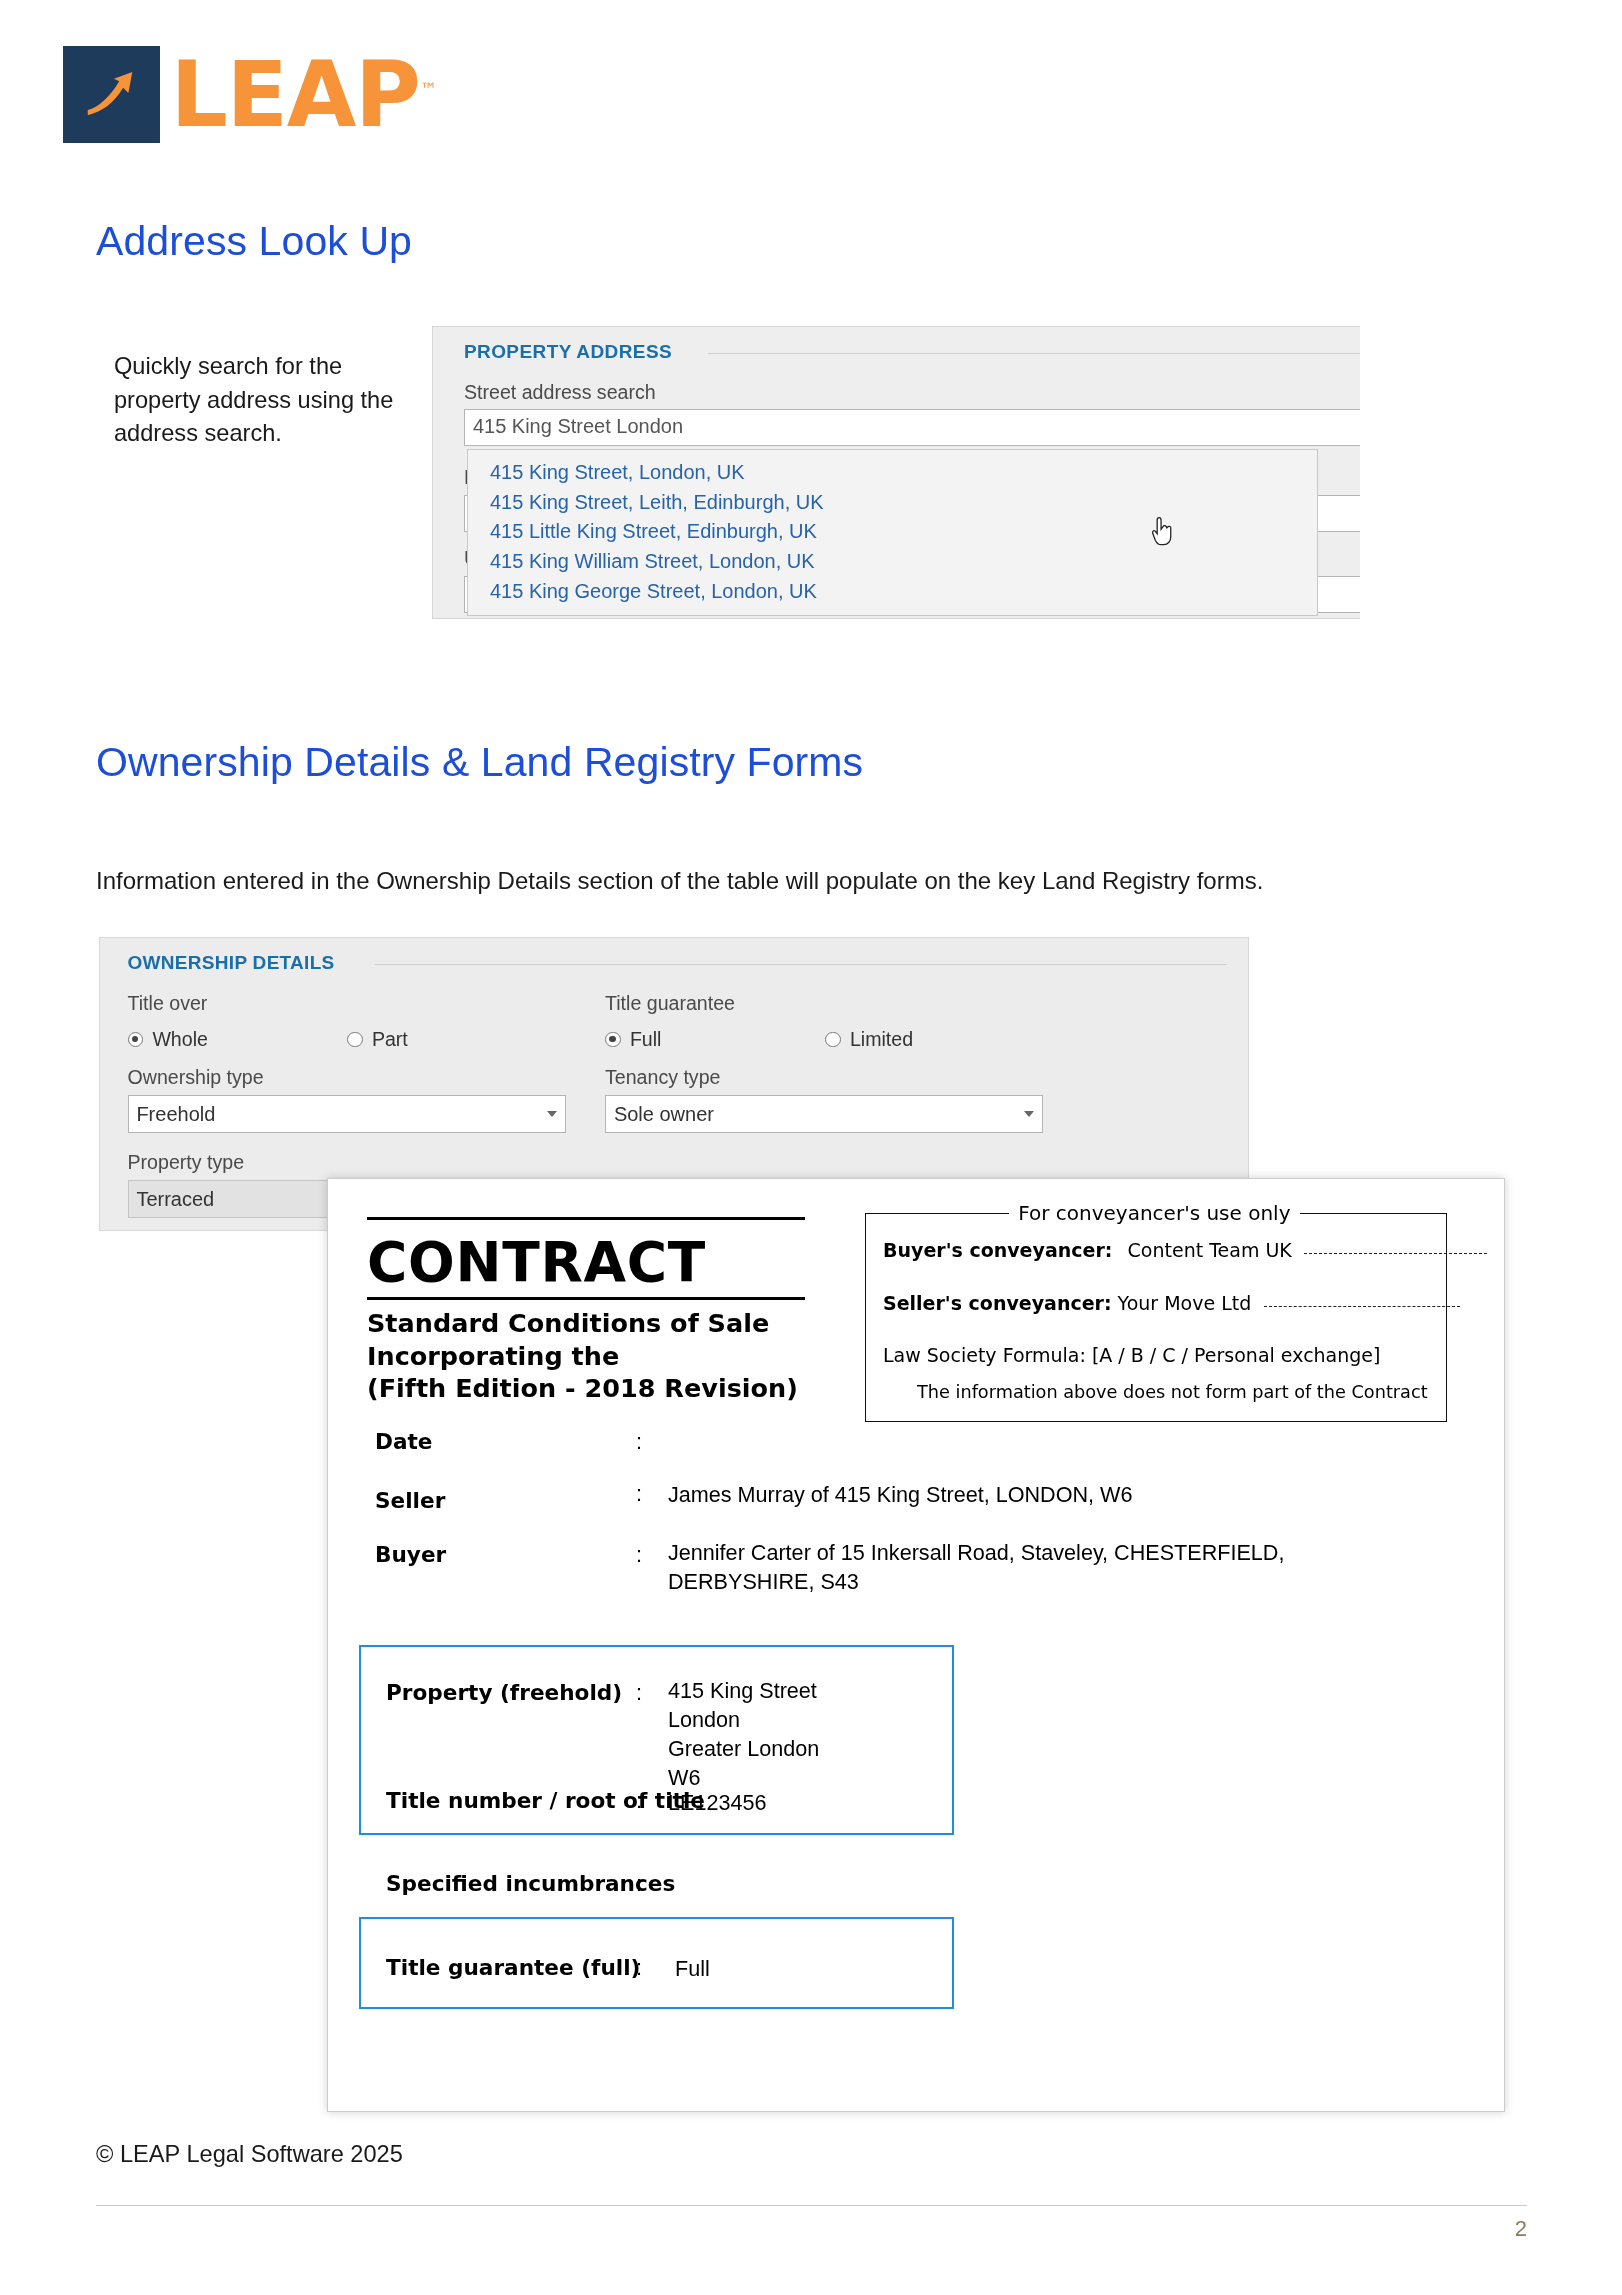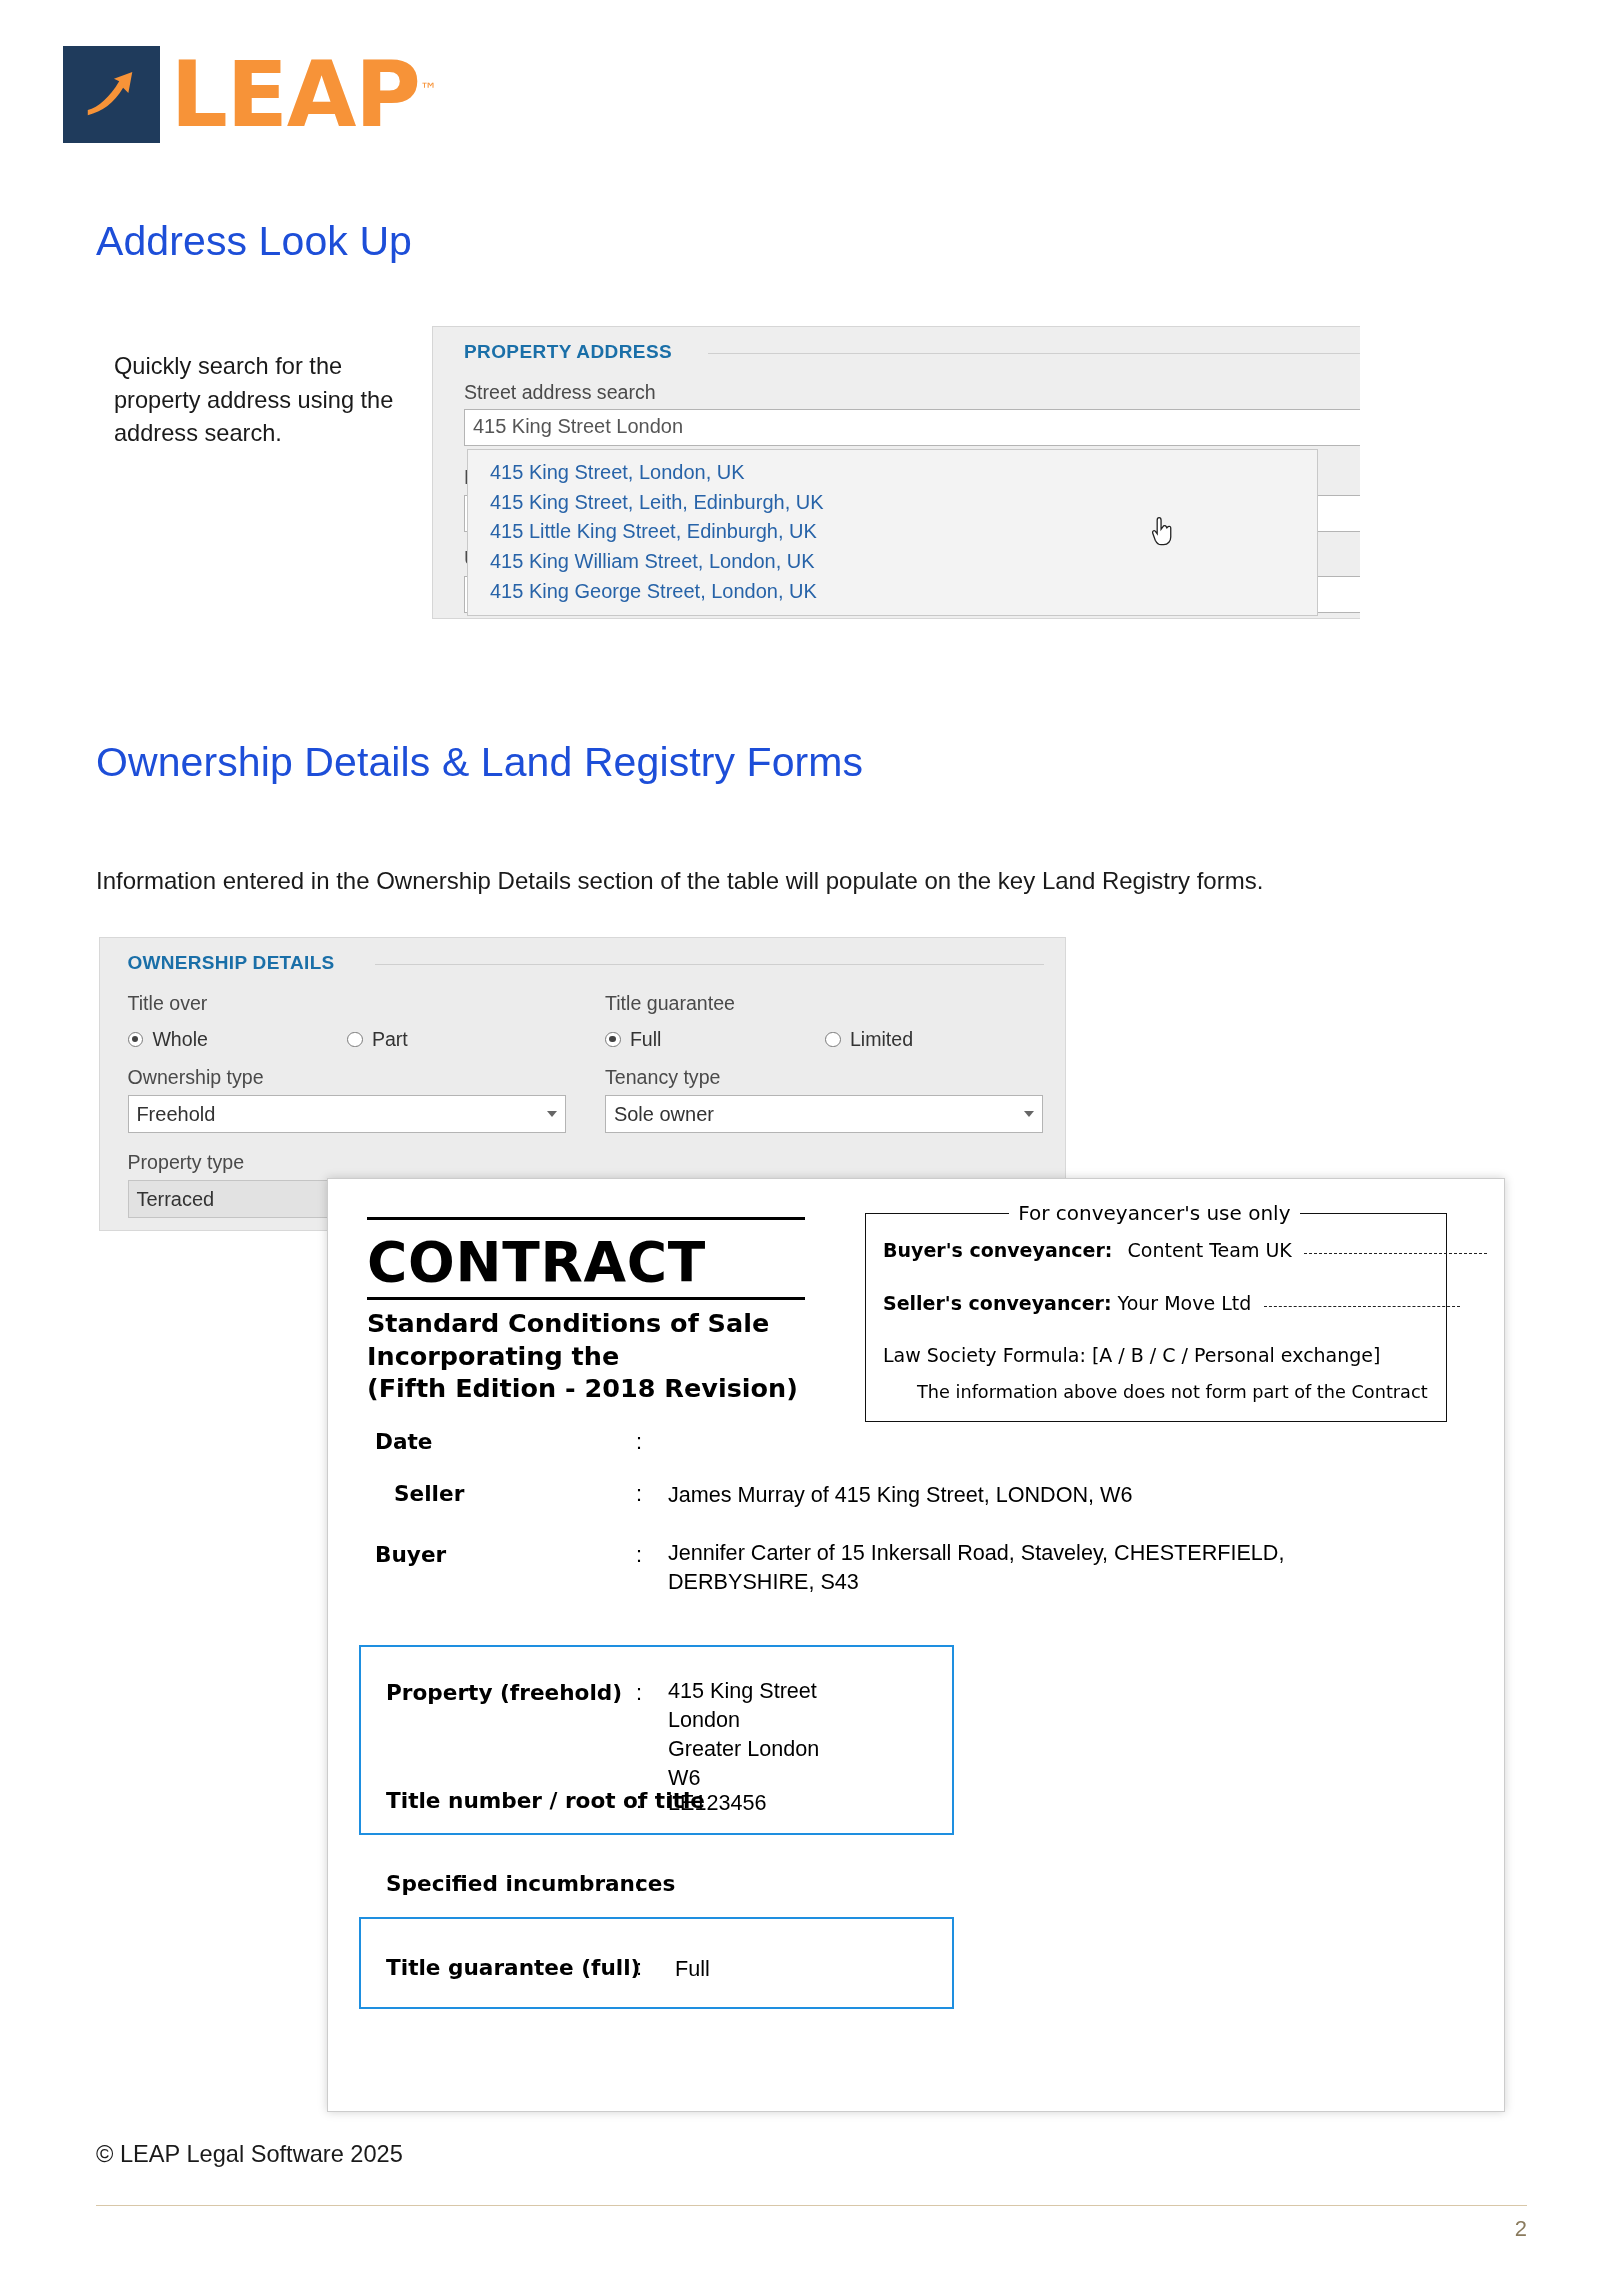--- a/index.html
+++ b/index.html
@@ -187,21 +187,21 @@
     top: 188px;
     width: 26px;
     height: 31px;
   }
 
   
   #shot-ownership {
     position: absolute;
     left: 99px;
     top: 937px;
-    width: 967px;
+    width: 1150px;
     height: 294px;
     background: #ececec;
     border: 0.7px solid #d8d8d8;
     box-sizing: border-box;
     overflow: hidden;
   }
   .own-title {
     position: absolute;
     left: 27.5px;
     top: 14.4px;
@@ -515,21 +515,21 @@
     <div class="conv-line" style="left:555px; top:165px;">
       <span>Law Society Formula: [A / B / C / Personal exchange]</span>
     </div>
 
     <div class="conv-note" style="left:589px; top:203px;">The information above does not form part of the Contract</div>
 
     <div class="crow-label" style="left:47px; top:250px;">Date</div>
     <div class="crow-colon" style="left:308px; top:250px;">:</div>
     <div class="crow-value" style="left:340px; top:250px;"></div>
 
-    <div class="crow-label" style="left:47px; top:302px;margin-left:19px;">Seller</div>
+    <div class="crow-label" style="left:47px; top:309px;">Seller</div>
     <div class="crow-colon" style="left:308px; top:302px;">:</div>
     <div class="crow-value" style="left:340px; top:301px; width:772px;">James Murray of 415 King Street, LONDON, W6</div>
 
     <div class="crow-label" style="left:47px; top:363px;">Buyer</div>
     <div class="crow-colon" style="left:308px; top:363px;">:</div>
     <div class="crow-value" style="left:340px; top:359px; width:759px; white-space:pre-line;">Jennifer Carter of 15 Inkersall Road, Staveley, CHESTERFIELD, DERBYSHIRE, S43</div>
 
     <div class="hl-box" id="hl-property"></div>
     <div class="crow-label" style="left:58px; top:501px;">Property (freehold)</div>
     <div class="crow-colon" style="left:308px; top:501px;">:</div>

